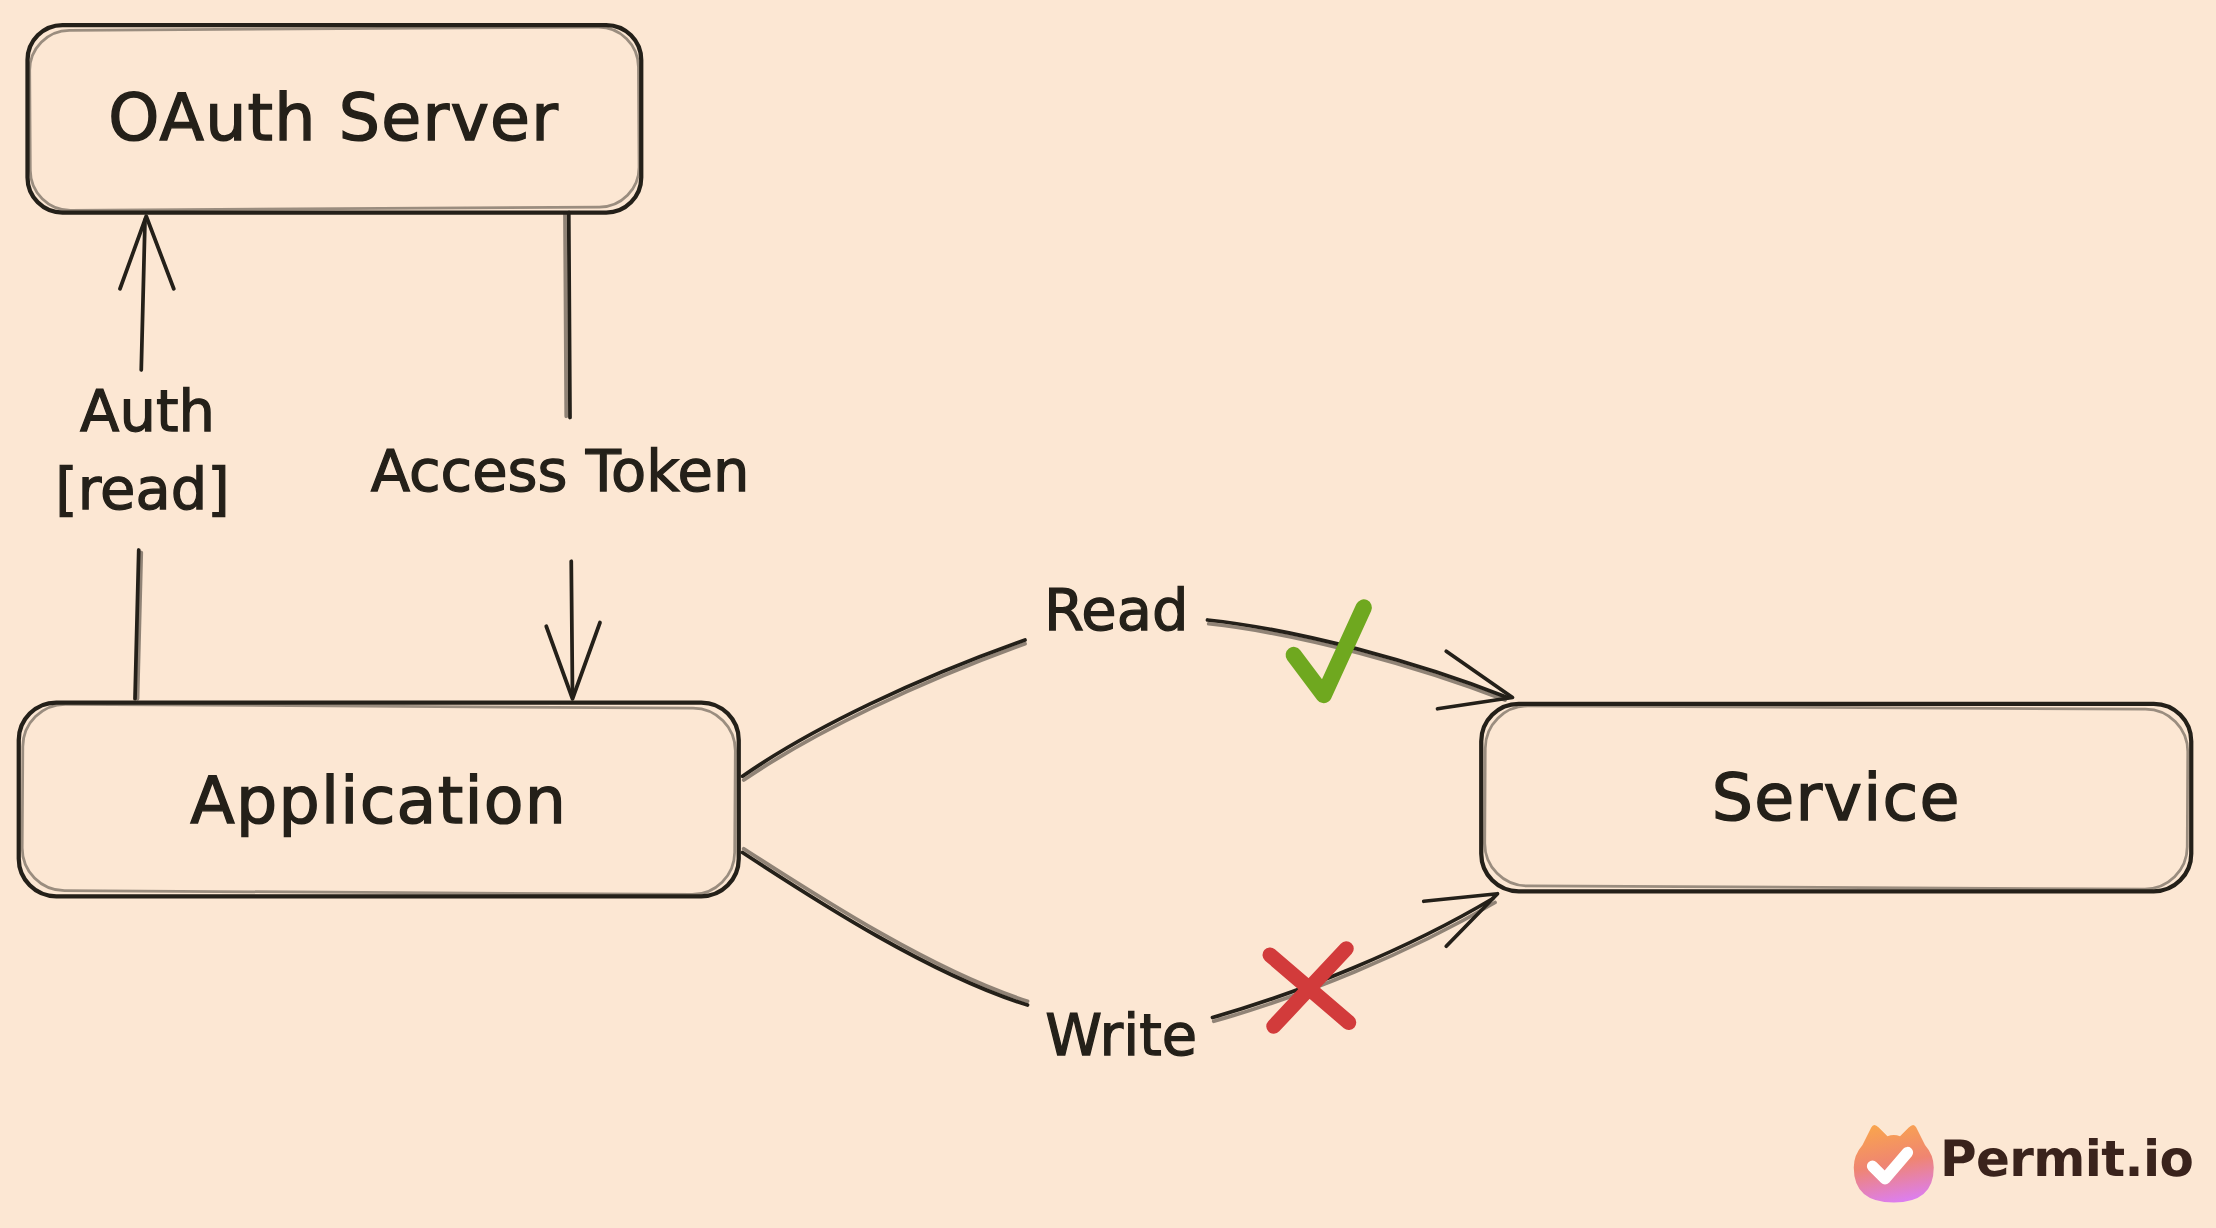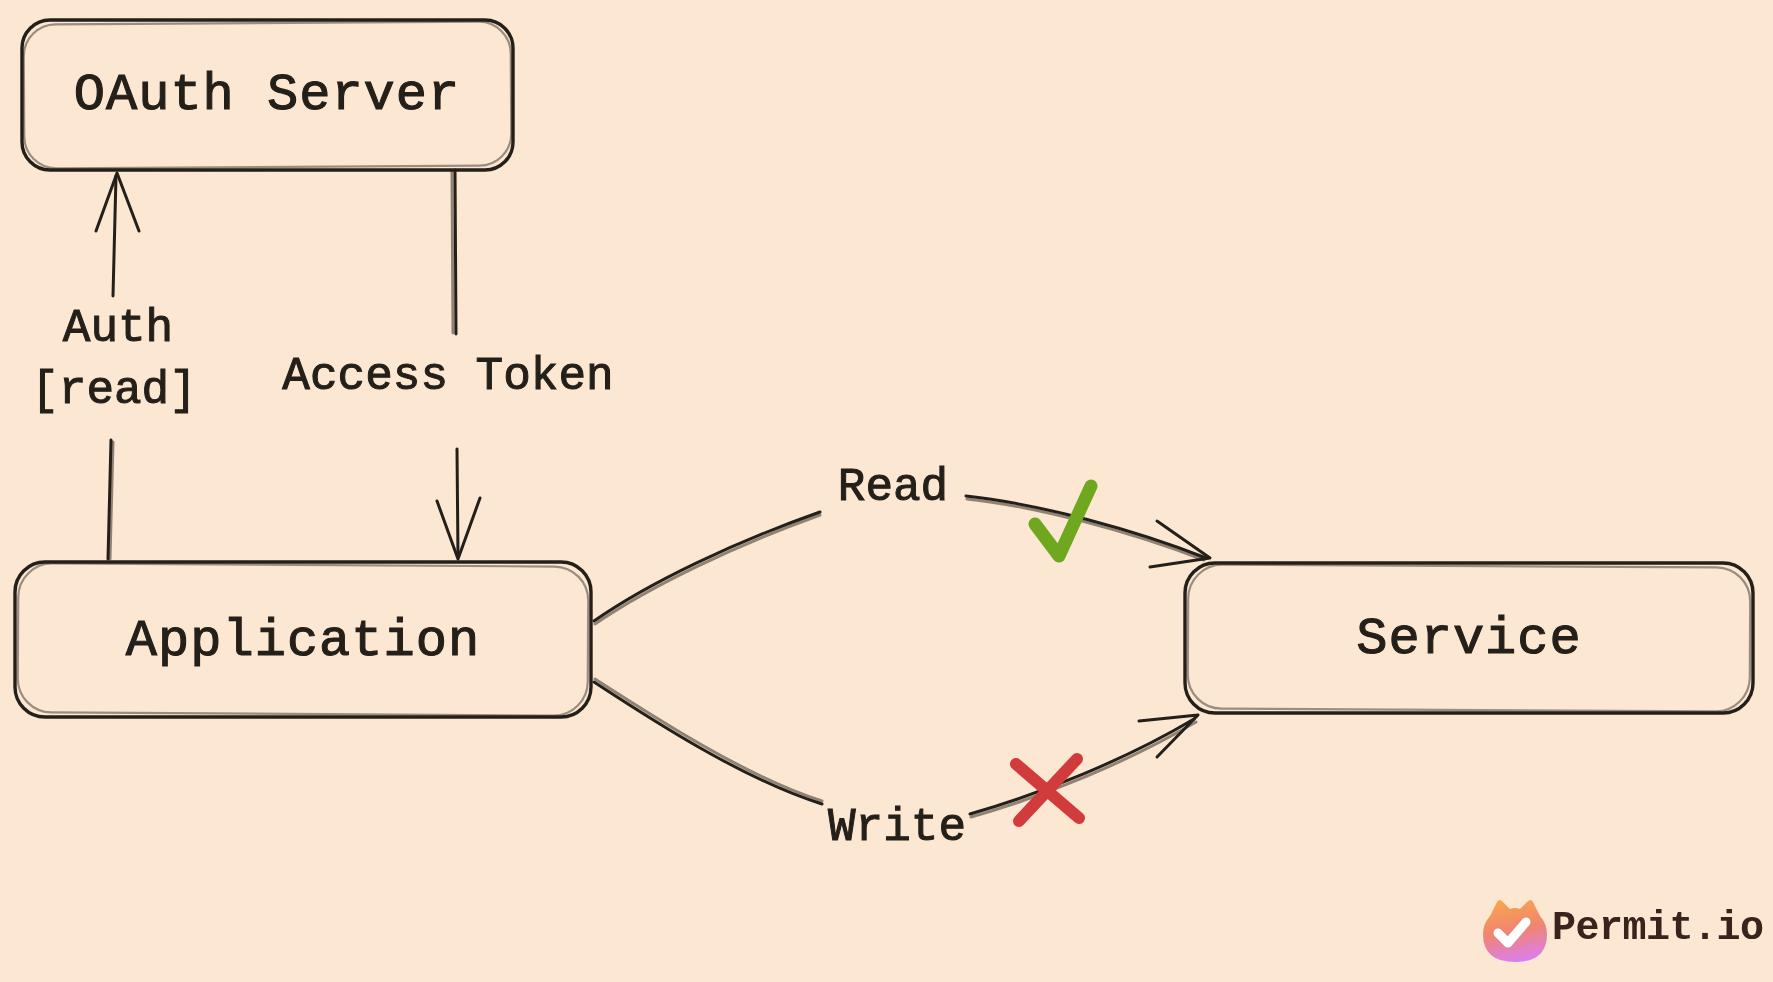--- a/index.html
+++ b/index.html
@@ -8,21 +8,20 @@
     background: #FCE7D3;
     width: 1773px;
     height: 982px;
     overflow: hidden;
     font-family: "DejaVu Sans", sans-serif;
   }
   .canvas-wrap {
     position: relative;
     width: 1773px;
     height: 825px;
-    font-family: Liberation Mono, monospace;
   }
   svg.diagram {
     display: block;
     width: 1773px;
     height: 982px;
   }
   .ink-stroke {
     fill: none;
     stroke: #242019;
     stroke-width: 3;

